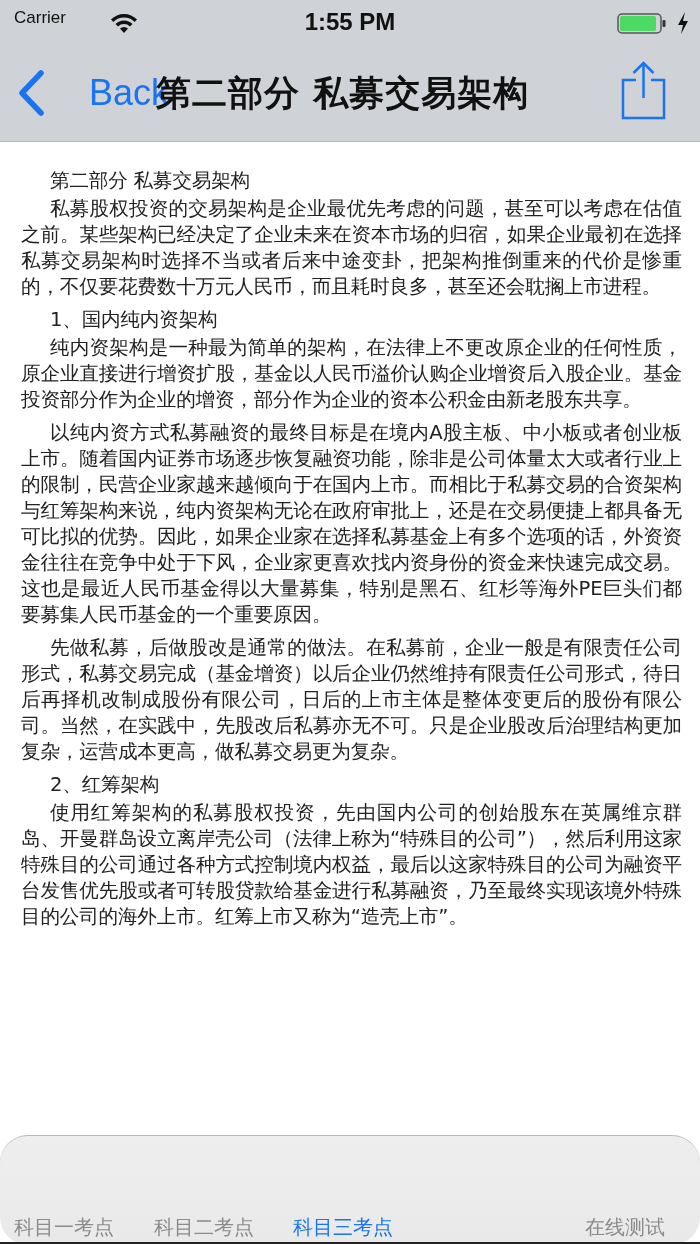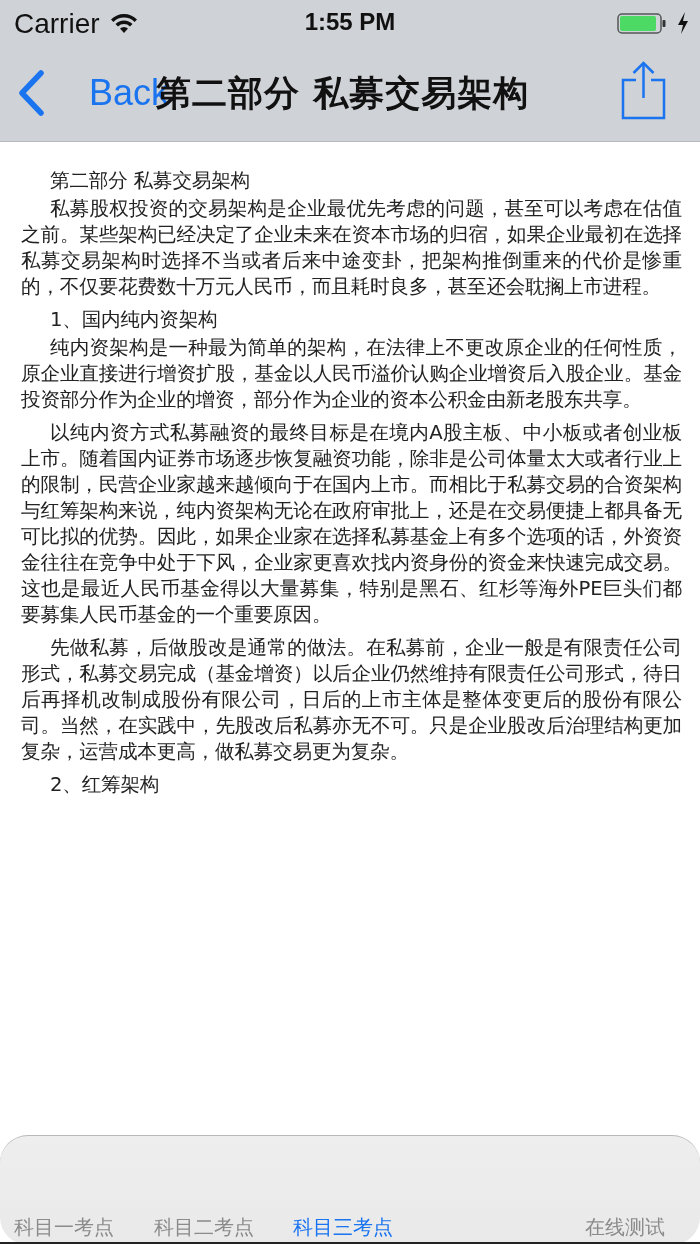--- a/index.html
+++ b/index.html
@@ -28,21 +28,21 @@
   }
   .status-bar {
     position: absolute;
     left: 0; top: 0;
     width: 700px;
     height: 46px;
   }
   .carrier {
     position: absolute;
     left: 14px; top: 8px;
-    font-size: 28px;
+    font-size: 17px;
     color: #111;
     font-family: "Liberation Sans", sans-serif;
   }
   .wifi-icon {
     position: absolute;
     left: 110px; top: 12px;
     width: 28px; height: 22px;
   }
   .time {
     position: absolute;
@@ -199,20 +199,21 @@
 
   <div class="content">
     <div class="article">
       <p class="heading">第二部分 私募交易架构</p>
       <p>私募股权投资的交易架构是企业最优先考虑的问题，甚至可以考虑在估值之前。某些架构已经决定了企业未来在资本市场的归宿，如果企业最初在选择私募交易架构时选择不当或者后来中途变卦，把架构推倒重来的代价是惨重的，不仅要花费数十万元人民币，而且耗时良多，甚至还会耽搁上市进程。</p>
       <p class="heading">1、国内纯内资架构</p>
       <p>纯内资架构是一种最为简单的架构，在法律上不更改原企业的任何性质，原企业直接进行增资扩股，基金以人民币溢价认购企业增资后入股企业。基金投资部分作为企业的增资，部分作为企业的资本公积金由新老股东共享。</p>
       <p>以纯内资方式私募融资的最终目标是在境内A股主板、中小板或者创业板上市。随着国内证券市场逐步恢复融资功能，除非是公司体量太大或者行业上的限制，民营企业家越来越倾向于在国内上市。而相比于私募交易的合资架构与红筹架构来说，纯内资架构无论在政府审批上，还是在交易便捷上都具备无可比拟的优势。因此，如果企业家在选择私募基金上有多个选项的话，外资资金往往在竞争中处于下风，企业家更喜欢找内资身份的资金来快速完成交易。这也是最近人民币基金得以大量募集，特别是黑石、红杉等海外PE巨头们都要募集人民币基金的一个重要原因。</p>
       <p>先做私募，后做股改是通常的做法。在私募前，企业一般是有限责任公司形式，私募交易完成（基金增资）以后企业仍然维持有限责任公司形式，待日后再择机改制成股份有限公司，日后的上市主体是整体变更后的股份有限公司。当然，在实践中，先股改后私募亦无不可。只是企业股改后治理结构更加复杂，运营成本更高，做私募交易更为复杂。</p>
       <p class="heading">2、红筹架构</p>
+      <p>使用红筹架构的私募股权投资，先由国内公司的创始股东在英属维京群岛、开曼群岛设立离岸壳公司（法律上称为“特殊目的公司”），然后利用这家特殊目的公司通过各种方式控制境内权益，最后以这家特殊目的公司为融资平台发售优先股或者可转股贷款给基金进行私募融资，乃至最终实现该境外特殊目的公司的海外上市。红筹上市又称为“造壳上市”。</p>
     </div>
   </div>
 
   <div class="tab-bar">
     <span class="tab-item" style="left:14px;">科目一考点</span>
     <span class="tab-item" style="left:154px;">科目二考点</span>
     <span class="tab-item active" style="left:293px;text-align:center;">科目三考点</span>
     <span class="tab-item" style="left:444px;margin-top:41px;">模拟真题</span>
     <span class="tab-item" style="left:585px;">在线测试</span>
     <div class="bottom-edge"></div>

